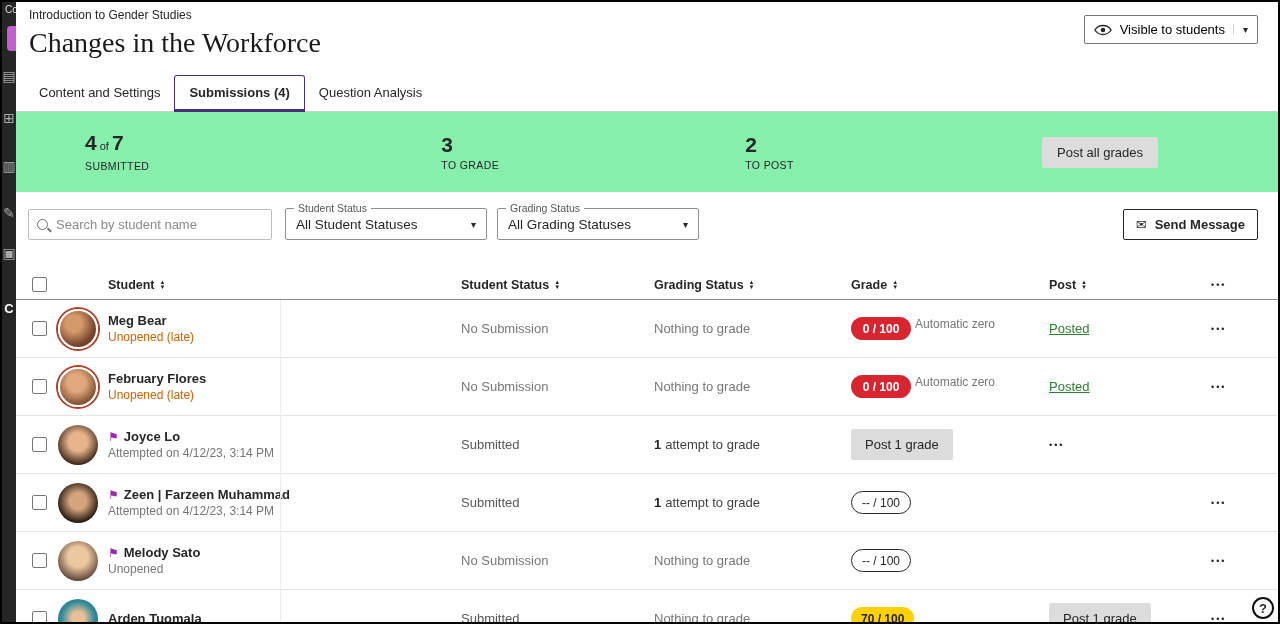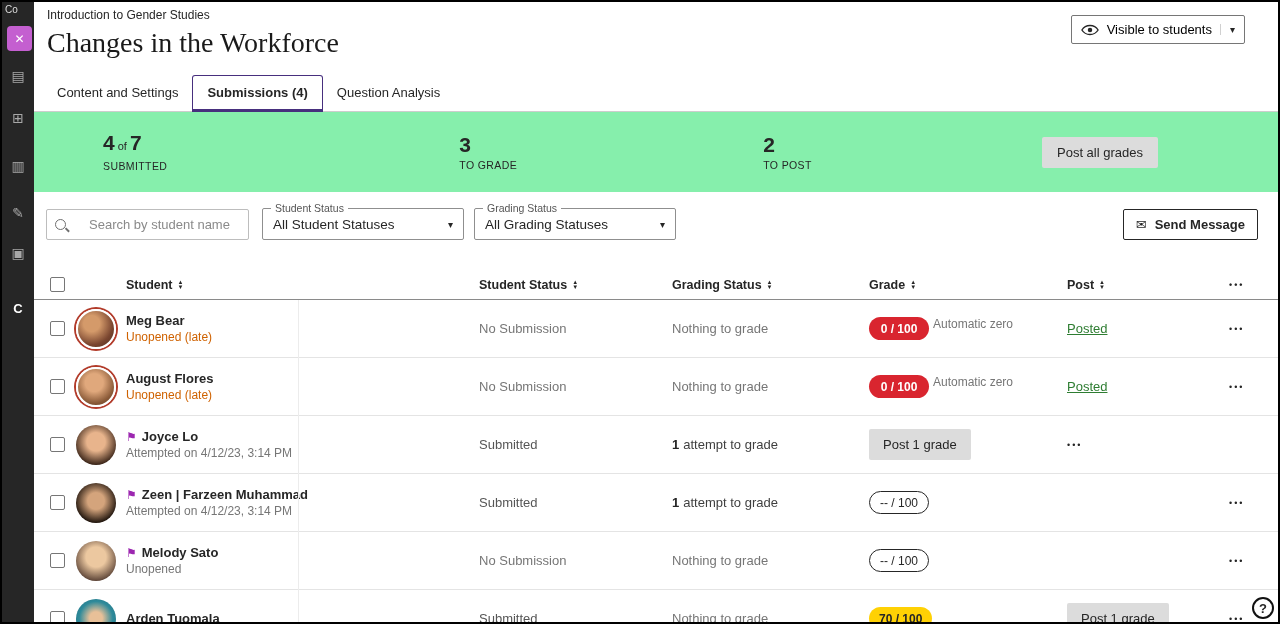--- a/index.html
+++ b/index.html
@@ -6,55 +6,55 @@
     --accent:#472f7e; --close_purple:#c45fd0; --flag_purple:#9c27b0;
     --pill_red:#d9252f; --pill_yellow:#ffd104; --posted_green:#2e7d32;
     --late_orange:#cf6200; --ring_red:#b23b2a;
   }
   *{box-sizing:border-box;margin:0;padding:0;}
   html,body{width:1280px;height:624px;overflow:hidden;background:#000;}
   body{font-family:"Liberation Sans","DejaVu Sans",sans-serif;color:#262626;}
   .frame{position:relative;width:1276px;height:620px;margin:2px;background:#fff;display:flex;overflow:hidden;}
 
   
-  .sidebar{position:relative;width:32px;background:#262626;flex:none;overflow:hidden;}
+  .sidebar{position:relative;width:14px;background:#262626;flex:none;overflow:hidden;}
   .sb-top-text{position:absolute;top:2px;left:3px;color:#ddd;font-size:10px;}
   .close-btn{position:absolute;top:24px;left:5px;width:25px;height:25px;background:var(--close_purple);
     border-radius:4px;color:#fff;font-size:12px;display:flex;align-items:center;justify-content:center;cursor:pointer;}
   .sb-icon{position:absolute;left:0;width:100%;text-align:center;color:#a8a8a8;font-size:14px;cursor:pointer;}
   .sb-letter{position:absolute;left:0;width:100%;text-align:center;color:#fff;font-size:13px;font-weight:bold;}
 
   
   .main{flex:1;min-width:0;background:#fff;display:flex;flex-direction:column;position:relative;}
 
   .header{position:relative;padding:6px 20px 0 13px;}
   .breadcrumb{font-size:12px;color:#262626;}
   .page-title{font-family:"Liberation Serif","DejaVu Serif",serif;font-size:28px;color:#1a1a1a;margin-top:3px;line-height:36px;}
-  .visibility-btn{position:absolute;top:13px;right:33px;height:29px;display:flex;align-items:center;gap:8px;
+  .visibility-btn{position:absolute;top:13px;right:20px;height:29px;display:flex;align-items:center;gap:8px;
     border:1px solid #767676;border-radius:2px;background:#fff;padding:0 9px;font-size:13px;cursor:pointer;}
   .visibility-btn .caret{padding-left:9px;border-left:1px solid #d0d0d0;font-size:10px;color:#262626;}
 
   .tabs{display:flex;align-items:flex-end;padding-left:9px;margin-top:14px;border-bottom:1px solid #cdcdcd;}
   .tab{padding:9px 14px 12px;font-size:13px;color:#262626;cursor:pointer;margin-bottom:-1px;}
   .tab.active{border:1px solid var(--accent);border-bottom:3px solid var(--accent);border-radius:3px 3px 0 0;
     padding-bottom:9px;font-weight:bold;}
 
   .stats{height:80px;background:#86efac;display:flex;align-items:center;padding:0 20px 0 69px;flex:none;}
   .stat{display:flex;flex-direction:column;}
   .stat-nums{font-size:21px;font-weight:bold;line-height:22px;}
   .stat-of{font-size:11px;font-weight:normal;margin:0 3px;}
   .stat-label{font-size:10.5px;letter-spacing:.4px;margin-top:3px;}
   .stat2{margin-left:292px;}
   .stat3{margin-left:246px;}
   .post-all-btn{margin-left:auto;margin-right:100px;background:#dcdcdc;border:none;border-radius:2px;
     padding:8px 15px;font-size:13px;color:#262626;font-family:inherit;cursor:pointer;}
 
   .filters{display:flex;align-items:center;margin:16px 20px 0 12px;}
-  .search-box{width:203px;height:31px;border:1px solid #bdbdbd;border-radius:2px;display:flex;align-items:center;
-    padding:0 8px;gap:23px;background:#fff;}
+  .search-box{width:244px;height:31px;border:1px solid #bdbdbd;border-radius:2px;display:flex;align-items:center;
+    padding:0 8px;gap:8px;background:#fff;}
   .search-glyph{position:relative;width:11px;height:11px;border:1.5px solid #6f6f6f;border-radius:50%;flex:none;}
   .search-glyph::after{content:"";position:absolute;width:5px;height:1.5px;background:#6f6f6f;
     transform:rotate(45deg);right:-5px;bottom:-2px;}
   .search-box input{border:none;outline:none;flex:1;font-size:13px;color:#262626;font-family:inherit;background:transparent;}
   .search-box input::placeholder{color:#8a8a8a;}
   .select{position:relative;width:202px;height:32px;border:1px solid #8f8f8f;border-radius:2px;background:#fff;
     display:flex;align-items:center;padding:0 10px;font-size:13.5px;cursor:pointer;}
   .select .float-label{position:absolute;top:-7px;left:8px;background:#fff;padding:0 4px;font-size:10.5px;color:#555;}
   .select .caret{margin-left:auto;font-size:10px;color:#262626;}
   .sel1{margin-left:13px;} .sel2{margin-left:10px;}
@@ -246,21 +246,21 @@
         </span>
         <span class="posted">Posted</span>
         <span class="kebab">•••</span>
       </div>
 
       <div class="trow row">
         <span class="cb"></span>
         <span class="avatar ring a1"></span>
         <span class="name-cell">
           <span class="name-line">
-              <span>August Flores</span>
+              <span>February Flores</span>
             </span>
           <span class="subtitle late">Unopened (late)</span>
         </span>
         <span class="status muted">No Submission</span>
         <span class="gstatus">Nothing to grade</span>
         <span class="grade-cell below">
           <span class="pill red">0 / 100</span>
           <span class="grade-note">Automatic zero</span>
         </span>
         <span class="posted">Posted</span>

